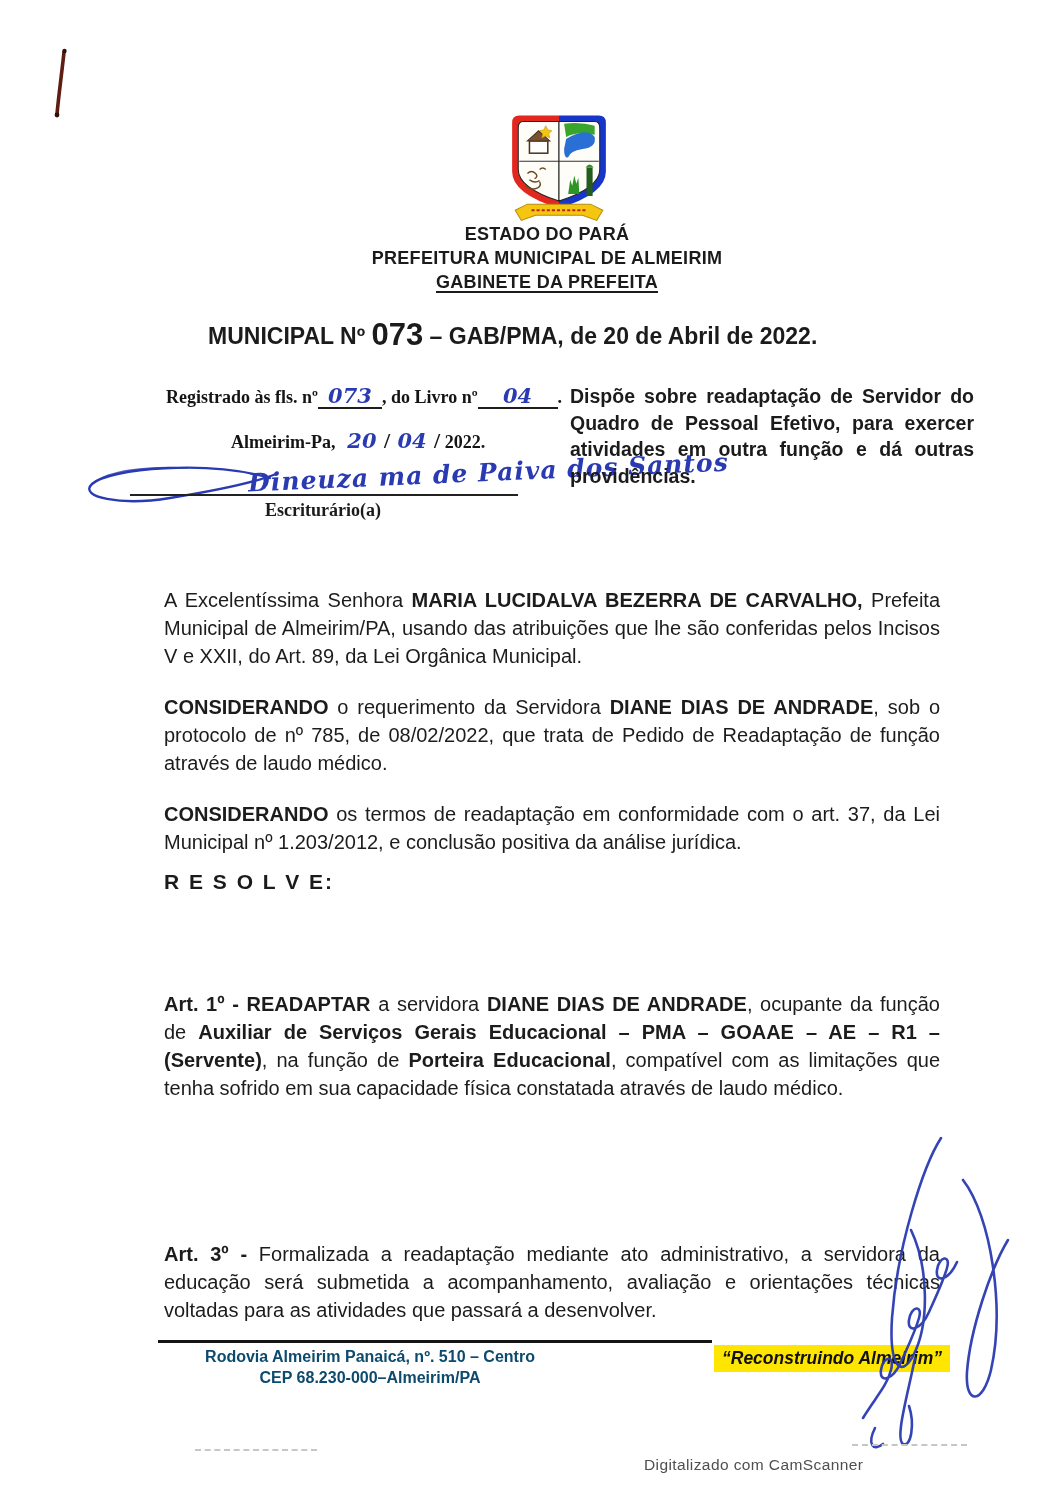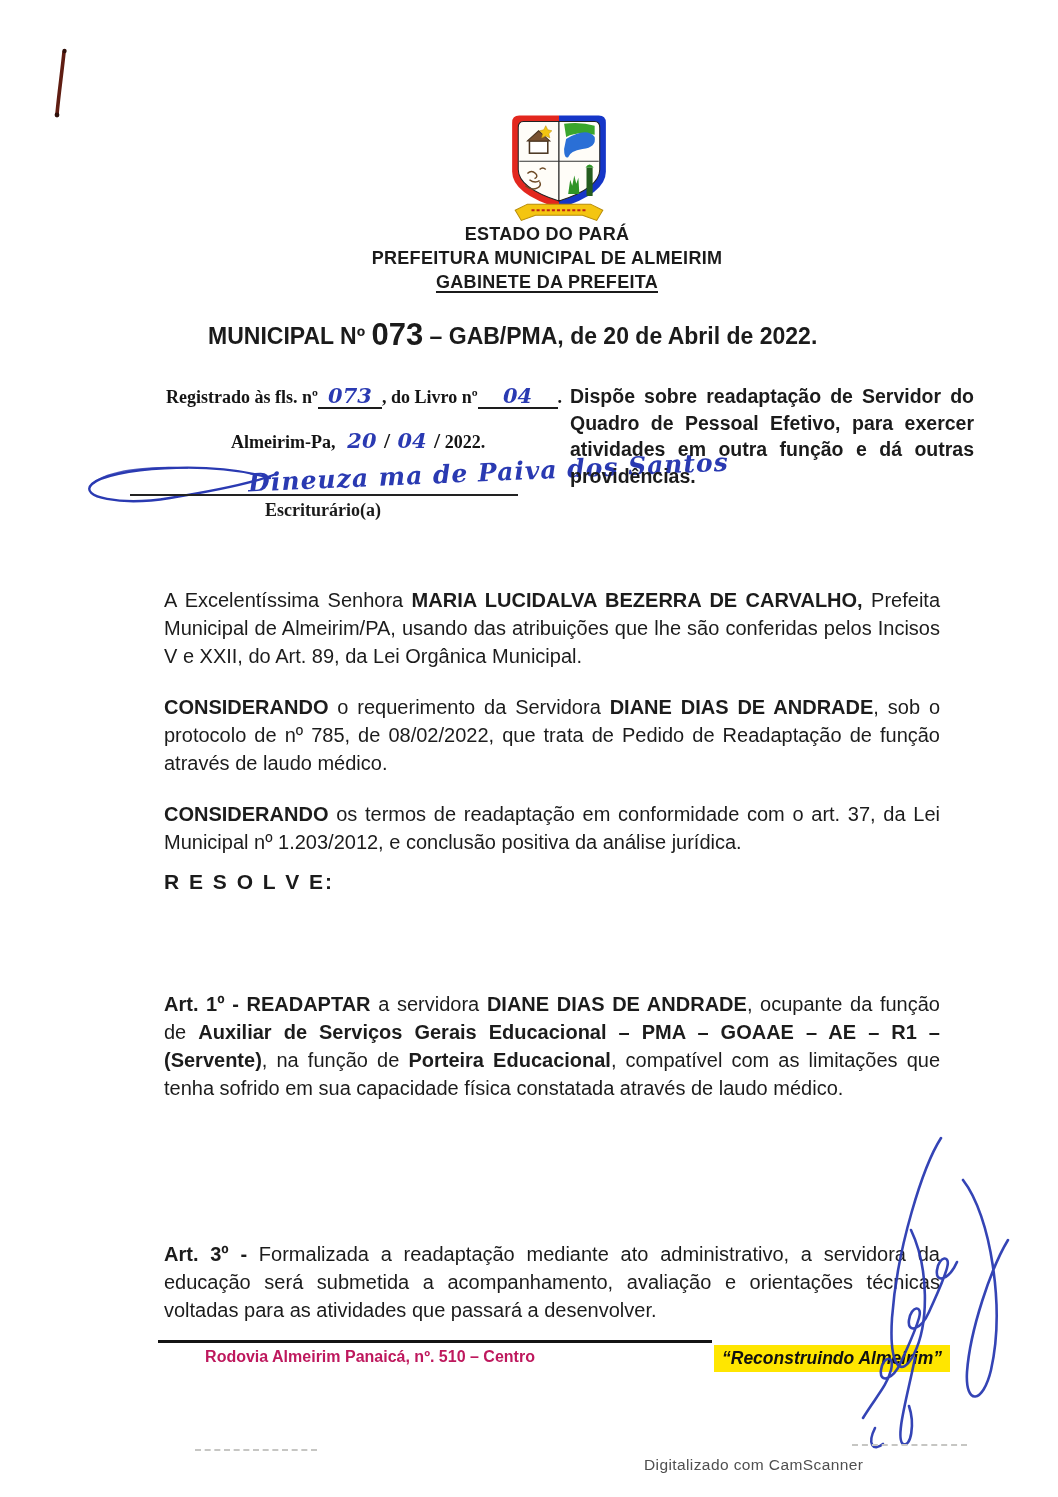--- a/index.html
+++ b/index.html
@@ -26,21 +26,21 @@
     line-height:20px;vertical-align:baseline;padding:0 4px;
   }
   .header-block{left:18px;top:222px;width:1058px;text-align:center;font-weight:700;font-size:18px;line-height:24px;letter-spacing:.3px;}
   .office-underline{text-decoration:underline;text-underline-offset:3px;text-decoration-thickness:2px;}
   .doc-title{left:208px;top:318px;white-space:nowrap;font-weight:700;font-size:23px;line-height:34px;}
   .doc-title .num{font-size:31px;vertical-align:-1px;}
   .reg-line{font-family:"Liberation Serif", serif;font-weight:700;font-size:18px;color:#141414;white-space:nowrap;}
   .summary{left:533px;top:383px;width:404px;font-weight:700;font-size:19.5px;line-height:26.5px;margin-left:37px;}
   .resolve{left:164px;top:870px;font-weight:700;font-size:21px;letter-spacing:2px;}
   .footer-rule{left:158px;top:1340px;width:554px;height:3px;background:#141414;}
-  .address{left:158px;top:1346px;width:424px;text-align:center;font-weight:700;font-size:16px;line-height:21px;color:#be185d;}
+  .address{left:158px;top:1346px;width:424px;text-align:center;font-weight:700;font-size:16px;line-height:21px;color:#0c4a6e;}
   .slogan{
     left:714px;top:1345px;background:var(--highlight);
     font-weight:700;font-style:italic;font-size:17.5px;line-height:24px;
     padding:1px 8px 2px 8px;color:#101010;white-space:nowrap;
   }
   .scanner-note{left:644px;top:1456px;font-size:15.5px;color:#4f4f4f;letter-spacing:.4px;}
   .artifact{border-top:2px dashed #c6c6c3;height:0;}
   .sig-underline{left:130px;top:494px;width:388px;height:2px;background:#222;}
   .clerk-name{left:248px;top:458px;font-size:25px;transform:rotate(-2.5deg);white-space:nowrap;letter-spacing:1px;}
   .clerk-role{left:238px;top:500px;width:170px;text-align:center;font-family:"Liberation Serif",serif;font-weight:700;font-size:18px;}
@@ -125,20 +125,21 @@
   <div class="abs body-par justify" style="top:762px;"><span class="b">CONSIDERANDO</span><span> os termos de readaptação em conformidade com o art. 37, da Lei Municipal nº 1.203/2012, e conclusão positiva da análise jurídica.</span></div>
 
   <div class="abs resolve">R E S O L V E:</div>
 
   <div class="abs body-par justify" style="top:952px;"><span class="b">Art. 1º - READAPTAR</span><span> a servidora </span><span class="b">DIANE DIAS DE ANDRADE</span><span>, ocupante da função de </span><span class="b">Auxiliar de Serviços Gerais Educacional – PMA – GOAAE – AE – R1 – (Servente)</span><span>, na função de </span><span class="b">Porteira Educacional</span><span>, compatível com as limitações que tenha sofrido em sua capacidade física constatada através de laudo médico.</span></div>
   <div class="abs body-par justify" style="top:1202px;"><span class="b">Art. 3º -</span><span> Formalizada a readaptação mediante ato administrativo, a servidora da educação será submetida a acompanhamento, avaliação e orientações técnicas voltadas para as atividades que passará a desenvolver.</span></div>
 
   <div class="abs footer-rule"></div>
   <div class="abs address">
     <div>Rodovia Almeirim Panaicá, nº. 510 – Centro</div>
+    <div>CEP 68.230-000–Almeirim/PA</div>
   </div>
   <div class="abs slogan">“Reconstruindo Almeirim”</div>
 
   <div class="abs" style="left:845px;top:1118px;">
     <svg width="175" height="335" viewBox="0 0 175 335">
       <g stroke="#2a3ab2" stroke-width="2.6" fill="none" stroke-linecap="round" opacity=".95">
         <path d="M96 20 C78 48 52 130 47 200 C44 248 56 262 69 236 C84 206 84 150 66 112"></path>
         <path d="M118 62 C146 98 160 190 146 252 C138 286 120 288 122 254 C125 212 146 150 163 122"></path>
         <path d="M18 300 C30 280 42 268 46 252 C50 236 38 238 36 252 C34 266 48 262 56 244 C64 226 70 214 74 200 C78 186 66 188 64 202 C62 216 76 212 84 194 C92 176 98 164 102 150 C106 136 94 138 92 152 C90 166 104 162 112 144"></path>
         <path d="M70 240 C62 280 50 320 58 326 C66 330 70 306 64 288"></path>

